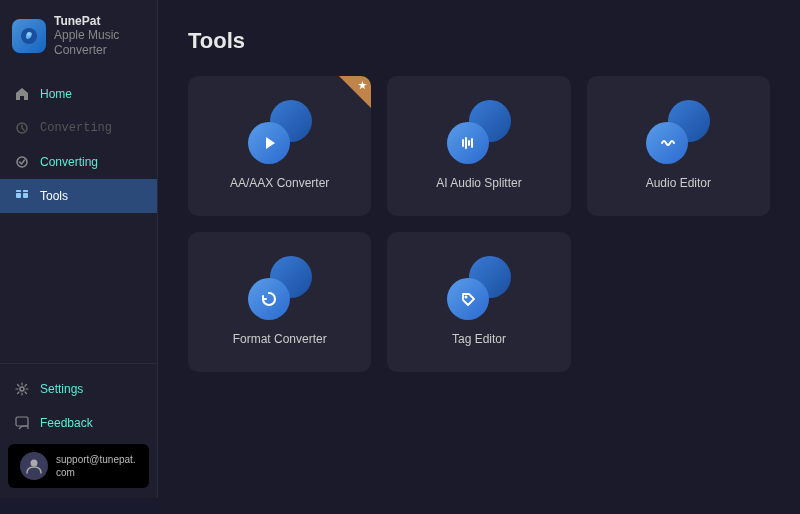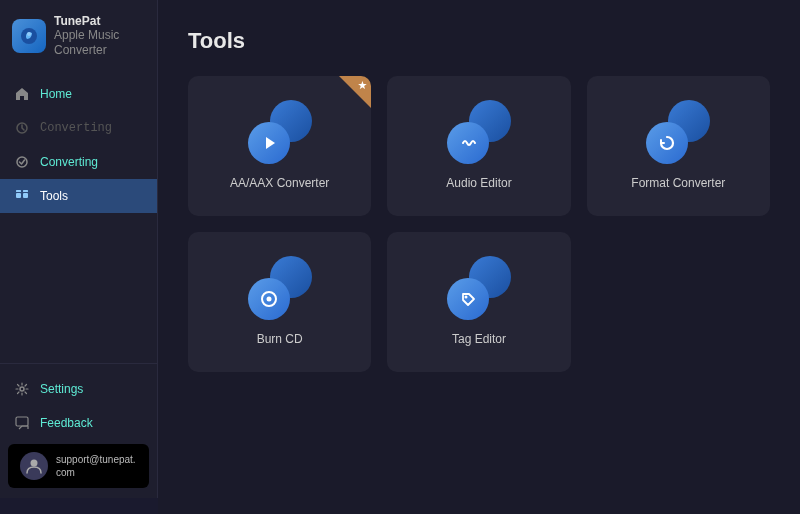--- a/index.html
+++ b/index.html
@@ -365,20 +365,36 @@
           <div class="circle-front" style="background: linear-gradient(135deg, #5a9ce8, #2a6ad0);">
             <svg width="18" height="18" viewBox="0 0 18 18" fill="none">
               <polygon points="6,3 15,9 6,15" fill="white"></polygon>
             </svg>
           </div>
         </div>
       </div>
       <span class="tool-name">AA/AAX Converter</span>
     </div>
 
+    <div class="tool-card">
+      <div class="tool-icon-wrapper">
+        <div class="icon-circles">
+          <div class="circle-back" style="background: linear-gradient(135deg, #3a7bd5, #1a4fa0);"></div>
+          <div class="circle-front" style="background: linear-gradient(135deg, #5a9ce8, #2a6ad0);">
+            <svg width="20" height="20" viewBox="0 0 20 20" fill="none">
+              <rect x="4" y="6" width="2" height="8" rx="1" fill="white"></rect>
+              <rect x="7" y="4" width="2" height="12" rx="1" fill="white"></rect>
+              <rect x="10" y="7" width="2" height="6" rx="1" fill="white"></rect>
+              <rect x="13" y="5" width="2" height="10" rx="1" fill="white"></rect>
+            </svg>
+          </div>
+        </div>
+      </div>
+      <span class="tool-name">AI Audio Splitter</span>
+    </div>
 
     <div class="tool-card">
       <div class="tool-icon-wrapper">
         <div class="icon-circles">
           <div class="circle-back" style="background: linear-gradient(135deg, #3a7bd5, #1a4fa0);"></div>
           <div class="circle-front" style="background: linear-gradient(135deg, #5a9ce8, #2a6ad0);">
             <svg width="20" height="20" viewBox="0 0 20 20" fill="none">
               <path d="M5 10 Q7 6 9 10 Q11 14 13 10 Q15 6 17 10" stroke="white" stroke-width="2" fill="none" stroke-linecap="round"></path>
             </svg>
           </div>
@@ -395,34 +411,20 @@
             <svg width="20" height="20" viewBox="0 0 20 20" fill="none">
               <path d="M10 4 A6 6 0 1 1 4 10" stroke="white" stroke-width="2.2" fill="none" stroke-linecap="round"></path>
               <path d="M4 7L4 10L7 10" stroke="white" stroke-width="2" stroke-linecap="round" stroke-linejoin="round" fill="none"></path>
             </svg>
           </div>
         </div>
       </div>
       <span class="tool-name">Format Converter</span>
     </div>
 
-    <div class="tool-card">
-      <div class="tool-icon-wrapper">
-        <div class="icon-circles">
-          <div class="circle-back" style="background: linear-gradient(135deg, #3a7bd5, #1a4fa0);"></div>
-          <div class="circle-front" style="background: linear-gradient(135deg, #5a9ce8, #2a6ad0);">
-            <svg width="20" height="20" viewBox="0 0 20 20" fill="none">
-              <circle cx="10" cy="10" r="7" stroke="white" stroke-width="2" fill="none"></circle>
-              <circle cx="10" cy="10" r="2.5" fill="white"></circle>
-            </svg>
-          </div>
-        </div>
-      </div>
-      <span class="tool-name">Burn CD</span>
-    </div>
 
     <div class="tool-card">
       <div class="tool-icon-wrapper">
         <div class="icon-circles">
           <div class="circle-back" style="background: linear-gradient(135deg, #3a7bd5, #1a4fa0);"></div>
           <div class="circle-front" style="background: linear-gradient(135deg, #5a9ce8, #2a6ad0);">
             <svg width="20" height="20" viewBox="0 0 20 20" fill="none">
               <path d="M5 5H11L16 10L10 16L5 11V5Z" stroke="white" stroke-width="1.8" fill="none" stroke-linejoin="round"></path>
               <circle cx="8" cy="8" r="1.5" fill="white"></circle>
             </svg>

